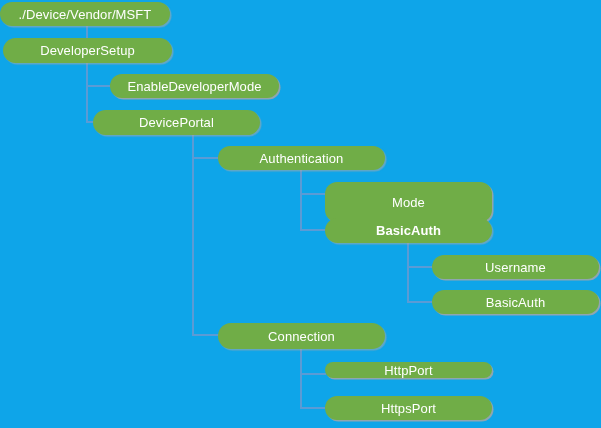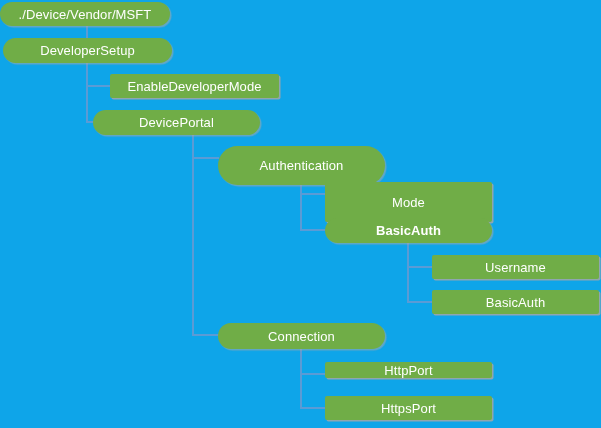--- a/index.html
+++ b/index.html
@@ -37,21 +37,21 @@
     line-height: 1;
     letter-spacing: 0.1px;
     white-space: nowrap;
     text-align: center;
     z-index: 2;
   }
   .node.pill {
     border-radius: 999px;
   }
   .node.rect {
-    border-radius: 2px;
+    border-radius: 12px;
     box-shadow: 1.5px 1.5px 0 0 rgba(166,166,166,0.85);
   }
   .node.pill {
     box-shadow: 1.5px 1.5px 1px 0 rgba(170,170,170,0.55);
   }
   .node-label {
     display: block;
     pointer-events: none;
   }
 </style>
@@ -83,21 +83,21 @@
       </div>
       <div class="node pill" style="left: 3px; top: 38px; width: 169px; height: 25px; background: rgb(112, 173, 71); color: rgb(255, 255, 255);">
         <span class="node-label">DeveloperSetup</span>
       </div>
       <div class="node rect" style="left: 110px; top: 74px; width: 169px; height: 24px; background: rgb(112, 173, 71); color: rgb(255, 255, 255);">
         <span class="node-label">EnableDeveloperMode</span>
       </div>
       <div class="node pill" style="left: 93px; top: 110px; width: 167px; height: 25px; background: rgb(112, 173, 71); color: rgb(255, 255, 255);">
         <span class="node-label">DevicePortal</span>
       </div>
-      <div class="node pill" style="left: 218px; top: 146px; width: 167px; height: 39px; background: rgb(112, 173, 71); color: rgb(255, 255, 255);">
+      <div class="node pill" style="left: 218px; top: 146px; width: 167px; height: 24px; background: rgb(112, 173, 71); color: rgb(255, 255, 255);">
         <span class="node-label">Authentication</span>
       </div>
       <div class="node rect" style="left: 325px; top: 182px; width: 167px; height: 40px; background: rgb(112, 173, 71); color: rgb(255, 255, 255);">
         <span class="node-label">Mode</span>
       </div>
       <div class="node pill" style="left: 325px; top: 218px; width: 167px; height: 25px; background: rgb(112, 173, 71); color: rgb(255, 255, 255); font-weight: bold;">
         <span class="node-label">BasicAuth</span>
       </div>
       <div class="node rect" style="left: 432px; top: 255px; width: 167px; height: 24px; background: rgb(112, 173, 71); color: rgb(255, 255, 255);">
         <span class="node-label">Username</span>

